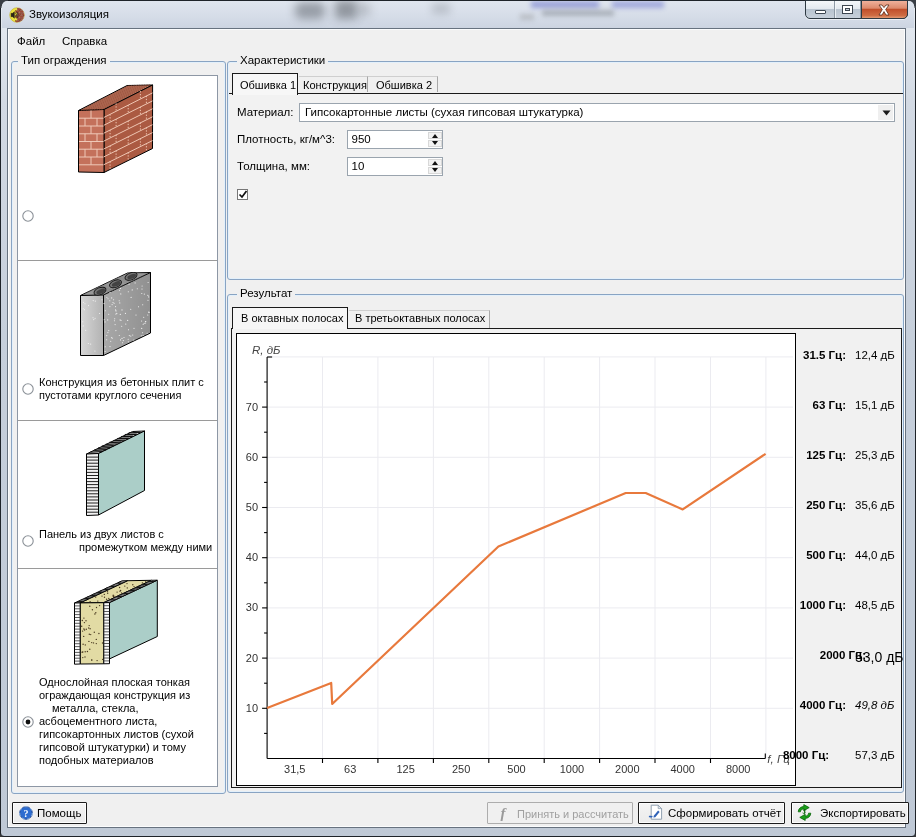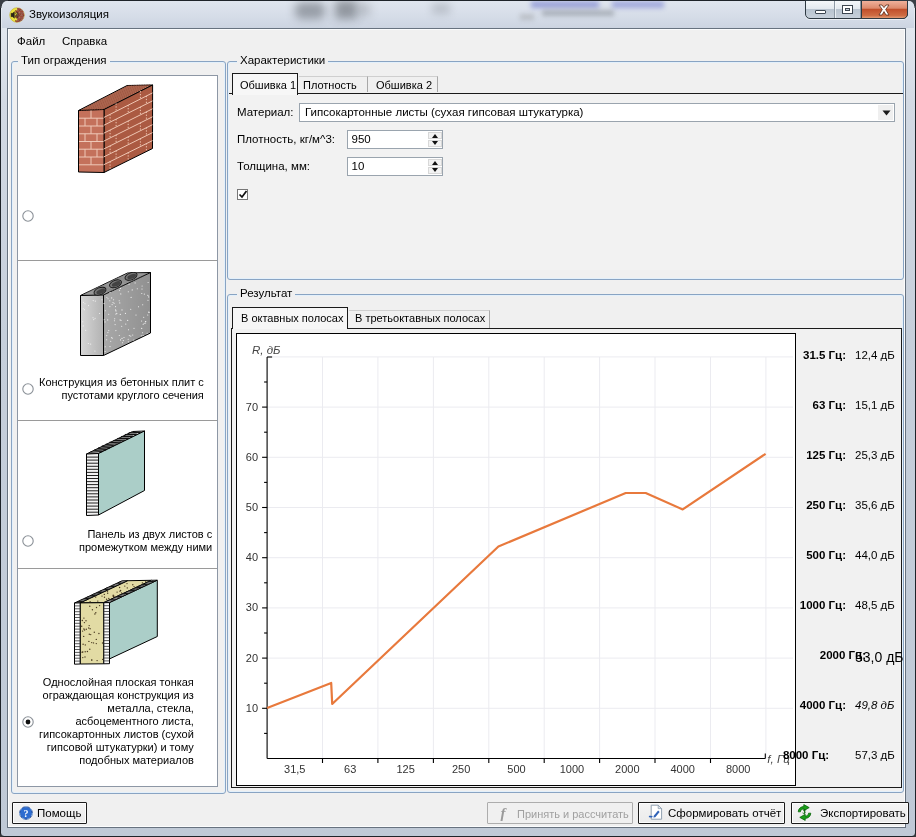--- a/index.html
+++ b/index.html
@@ -1,18 +1,18 @@
 <!DOCTYPE html>
 <html><head><meta charset="utf-8"><title>Звукоизоляция</title>
 <style>
 html,body{margin:0;padding:0;}
 body{width:916px;height:837px;overflow:hidden;font-family:"Liberation Sans",sans-serif;background:#3a3a3a;}
 #win{position:absolute;left:0;top:0;width:916px;height:837px;}
 .abs{position:absolute;}
-.lbl{position:absolute;font-size:11.5px;color:#000;white-space:nowrap;text-align:right;}
+.lbl{position:absolute;font-size:11.5px;color:#000;white-space:nowrap;}
 </style></head>
 <body>
 <div id="win">
     <div class="abs" style="left:0;top:0;width:916px;height:837px;background:linear-gradient(180deg,#e7ecf2 0%,#d3dae4 12%,#c6cfdb 40%,#bfc9d6 100%);border:1px solid #1e2329;border-radius:6px 6px 4px 4px;box-sizing:border-box;"></div>
     <div class="abs" style="left:0;top:0;width:8px;height:8px;background:radial-gradient(circle at 8px 8px, transparent 6px, #3a3f46 7px);"></div>
     <div class="abs" style="right:0;top:0;width:8px;height:8px;background:radial-gradient(circle at 0px 8px, transparent 6px, #3a3f46 7px);"></div>
     <div class="abs" style="left:2px;top:1px;width:912px;height:27px;border-radius:5px 5px 0 0;overflow:hidden;">
       <div class="abs" style="left:0;top:0;width:100%;height:100%;background:linear-gradient(180deg,#dfe5ee 0%,#d6dde8 55%,#ccd4e1 100%);"></div>
       <div class="abs" style="left:293px;top:1px;width:30px;height:17px;background:#565c64;opacity:.5;filter:blur(5px);border-radius:6px;"></div>
       <div class="abs" style="left:333px;top:-1px;width:22px;height:19px;background:#43484e;opacity:.48;filter:blur(5px);"></div>
@@ -529,21 +529,21 @@
     <svg class="abs" style="left:21.5px;top:715.5px;" width="12" height="12" viewBox="0 0 12 12">
       <circle cx="6" cy="6" r="5.2" fill="#fff" stroke="#8a9097" stroke-width="1.1"></circle>
       <circle cx="6" cy="6" r="2.4" fill="#111"></circle>
     </svg>
     <div class="abs" style="left:227px;top:61px;width:677px;height:219px;border:1px solid #89a4c3;box-shadow:inset 0 0 0 1px #e3f0fb;border-radius:3px;box-sizing:border-box;"></div>
     <div class="lbl" style="left:237px;top:54px;background:#f0f0f0;padding:0 3px;font-size:11.5px;">Характеристики</div>
     <div class="abs" style="left:228.5px;top:94px;width:674.5px;height:176px;background:#f2f2f2;"></div>
     <div class="abs" style="left:228.5px;top:93px;width:674.5px;height:1px;background:#1a1a1a;"></div>
     <div class="abs" style="left:298.5px;top:75.5px;width:69.5px;height:16.5px;border-top:1px solid #cfcfcf;border-right:1px solid #a8a8a8;box-sizing:border-box;"></div>
     <div class="abs" style="left:368px;top:75.5px;width:70px;height:16.5px;border-top:1px solid #cfcfcf;border-right:1px solid #a8a8a8;box-sizing:border-box;"></div>
-    <div class="lbl" style="left:303px;top:79px;font-size:11px;">Плотность</div>
+    <div class="lbl" style="left:303px;top:79px;font-size:11px;">Конструкция</div>
     <div class="lbl" style="left:376px;top:79px;font-size:11px;">Обшивка 2</div>
     <div class="abs" style="left:232px;top:73px;width:66px;height:21.5px;background:#f7f7f7;border:1.5px solid #1a1a1a;border-bottom:none;box-sizing:border-box;"></div>
     <div class="lbl" style="left:240px;top:79px;font-size:11px;">Обшивка 1</div>
     <div class="lbl" style="left:237px;top:106px;">Материал:</div>
     <div class="abs" style="left:299px;top:103px;width:596px;height:19px;background:#fff;border:1px solid #9aa4ae;box-sizing:border-box;"></div>
     <div class="lbl" style="left:305px;top:106px;">Гипсокартонные листы (сухая гипсовая штукатурка)</div>
     <div class="abs" style="left:878px;top:105px;width:15px;height:15px;background:#efefef;"></div>
     <svg class="abs" style="left:882px;top:110px;" width="9" height="6" viewBox="0 0 9 6">
       <path d="M0.5 0.5 L8.5 0.5 L4.5 5.5 Z" fill="#1a1a1a"></path>
     </svg>

